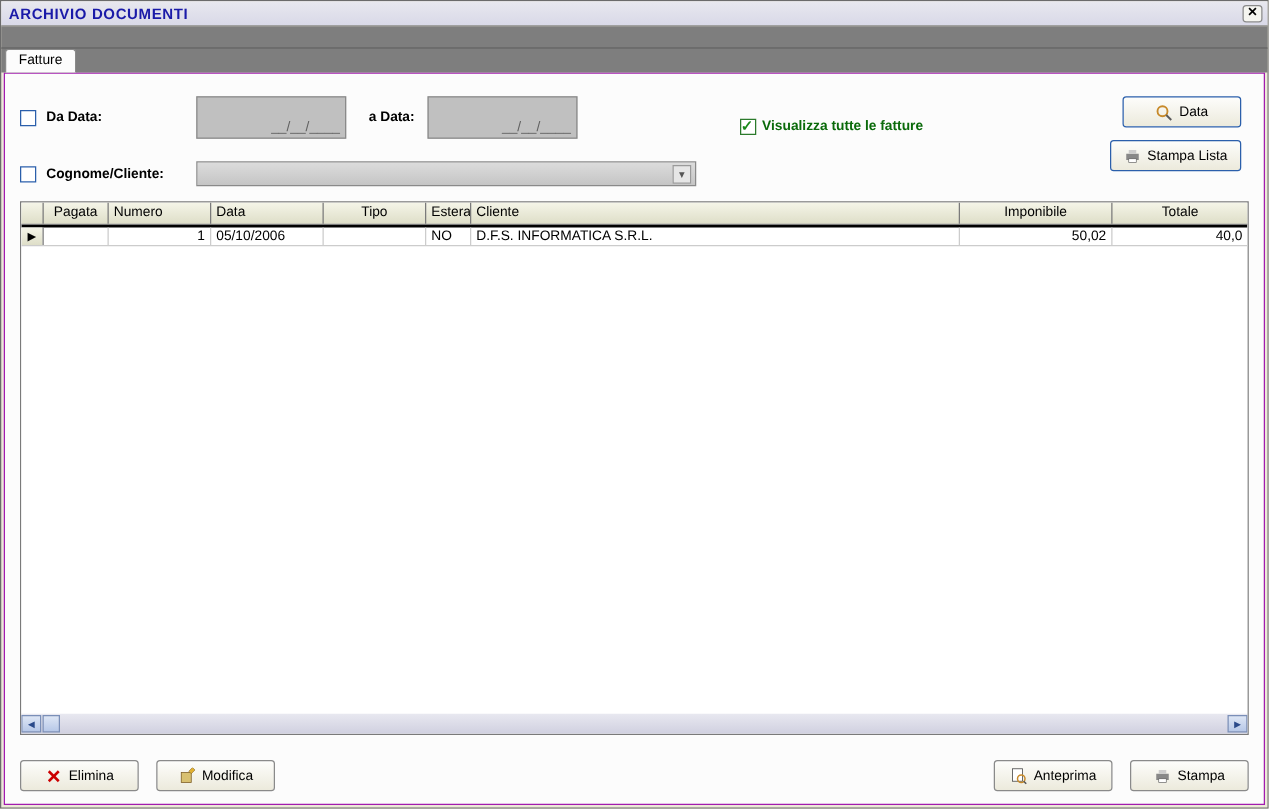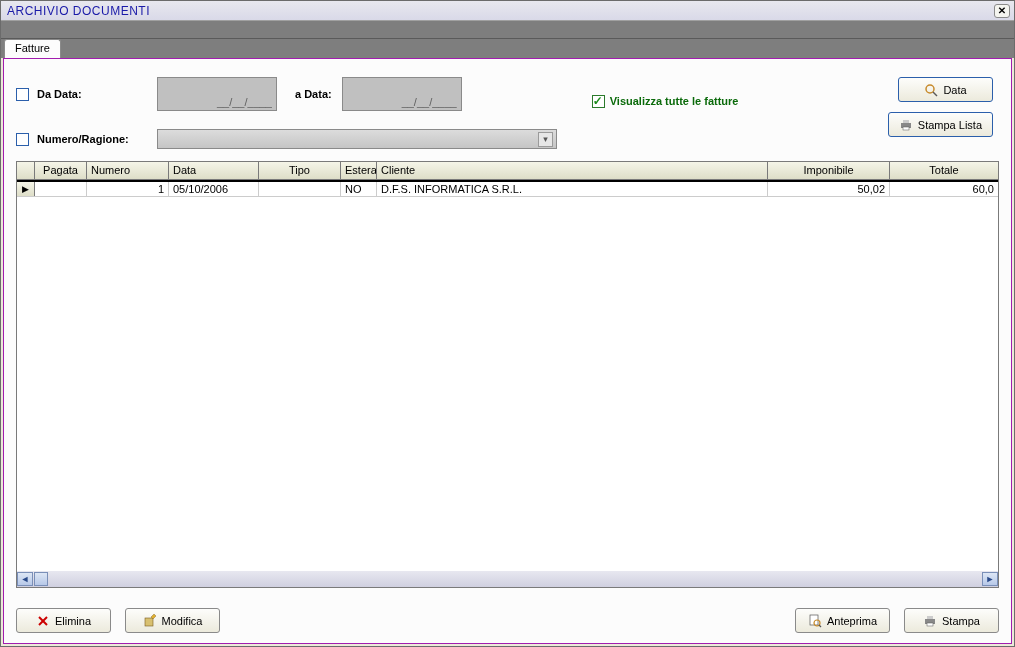--- a/index.html
+++ b/index.html
@@ -24,21 +24,21 @@
     height: 20px;
     background: linear-gradient(#e8e8ef, #d9d9e8);
     display: flex;
     align-items: center;
     justify-content: space-between;
     padding: 0 4px 0 6px;
     border-bottom: 1px solid #a0a0a0;
   }
   .titlebar .title {
     color: #1a1aa8;
-    font-weight: normal;
+    font-weight: bold;
     font-size: 12px;
     letter-spacing: 0.5px;
   }
   .closebtn {
     width: 16px;
     height: 14px;
     background: #f5f5f0;
     border: 1px solid #8a8a8a;
     border-radius: 3px;
     font-size: 10px;
@@ -312,21 +312,21 @@
           <div class="alabel">a Data:</div>
           <div class="dinput">__/__/____</div>
           <div class="vtf" style="margin-left:130px; margin-top:14px;">
             <div class="chkv"></div>
             <span class="lab">Visualizza tutte le fatture</span>
           </div>
         </div>
 
         <div class="frow" style="margin-bottom:0;">
           <div class="chk"></div>
-          <div class="flabel">Numero/Ragione:</div>
+          <div class="flabel">Cognome/Cliente:</div>
           <div class="combo">
             <div class="arrow">▾</div>
           </div>
         </div>
 
       </div>
 
       <div class="filterright">
         <div class="btn">
           <span class="ic">
@@ -365,21 +365,21 @@
       <div class="gridbody">
         <div class="grow">
           <div class="rowind">▶</div>
           <div class="gc w-pag"></div>
           <div class="gc w-num num-right">1</div>
           <div class="gc w-dat">05/10/2006</div>
           <div class="gc w-tip"></div>
           <div class="gc w-est">NO</div>
           <div class="gc w-cli">D.F.S. INFORMATICA S.R.L.</div>
           <div class="gc w-imp num-right">50,02</div>
-          <div class="gc w-tot num-right" style="border-right:none;">60,0</div>
+          <div class="gc w-tot num-right" style="border-right:none;">40,0</div>
         </div>
       </div>
       <div class="hscroll">
         <div class="sgroupL">
           <div class="sarrow">◄</div>
           <div class="sthumb"></div>
         </div>
         <div class="sarrow">►</div>
       </div>
     </div>

